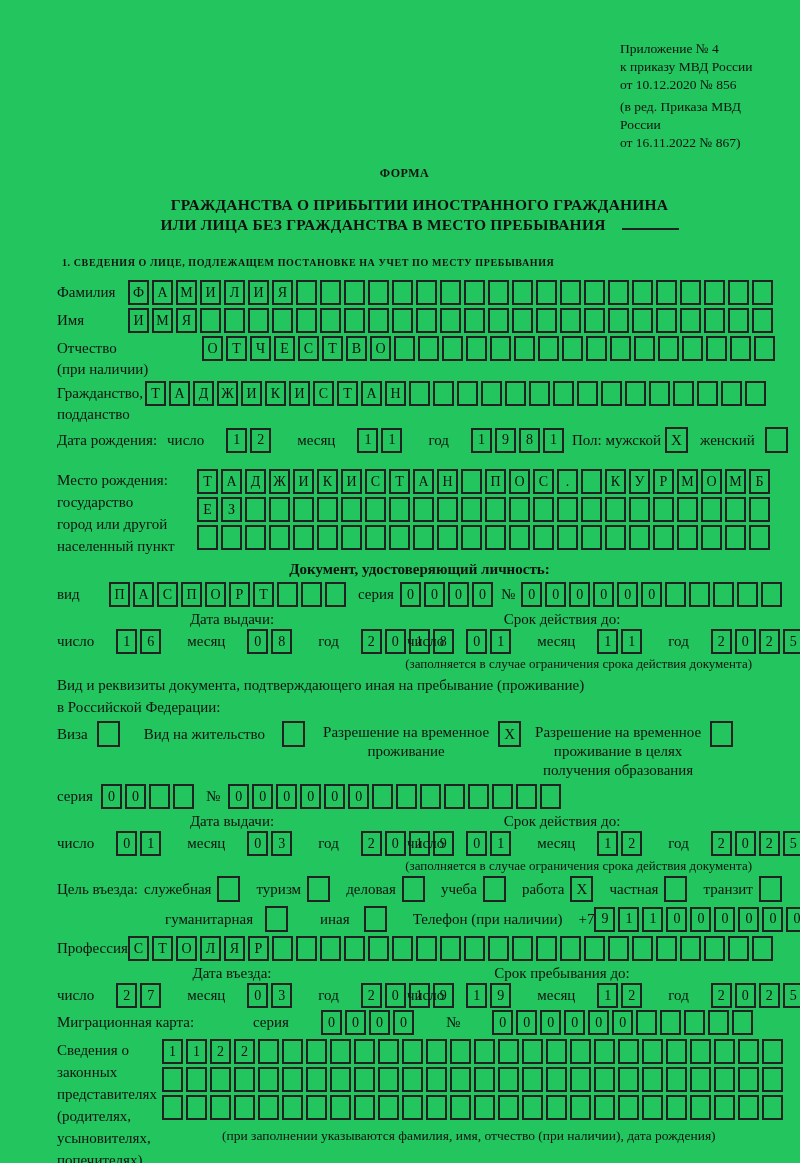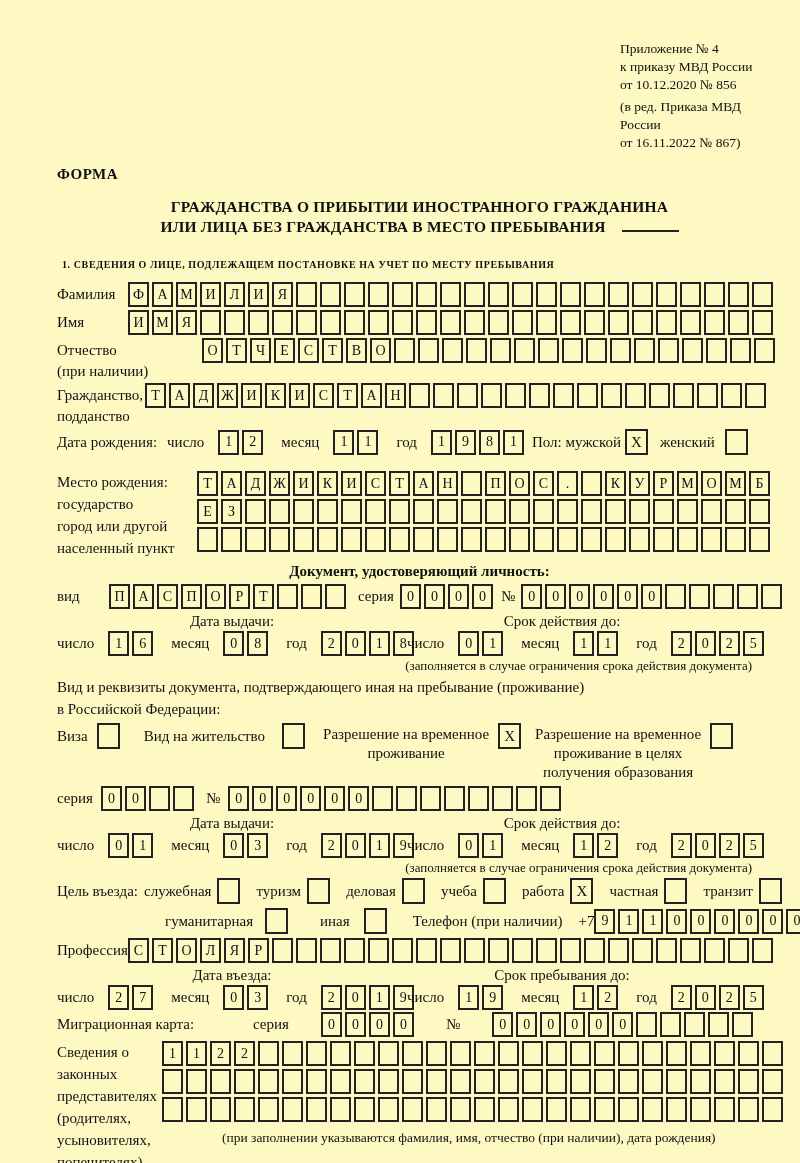--- a/index.html
+++ b/index.html
@@ -1,22 +1,22 @@
 <!DOCTYPE html>
 <html><head>
 <meta charset="utf-8">
 <style>
   html,body{margin:0;padding:0;background:#fff;}
   .page{position:relative;width:800px;height:1163px;box-sizing:border-box;
-        padding:40px 18px 8px 57px;background:#fef9c3;color:#111;
+        padding:40px 18px 8px 57px;background:#22c55e;color:#111;
         font-family:"Liberation Serif","DejaVu Serif",serif;font-size:15px;overflow:hidden;}
   
   .appendix{margin-left:563px;font-size:13.5px;line-height:18px;}
   .appendix .amend{margin-top:4px;}
-  .form-label{text-align:left;padding-right:30px;margin-top:14px;font-weight:bold;font-size:15px;letter-spacing:.5px;}
+  .form-label{text-align:center;padding-right:30px;margin-top:14px;font-weight:bold;font-size:12px;letter-spacing:.5px;}
   .title{margin-top:14px;text-align:center;font-weight:bold;font-size:15.5px;line-height:20px;letter-spacing:.2px;}
   .blank-line{display:inline-block;width:57px;border-bottom:2px solid #222;height:13px;margin-left:16px;}
   .section-head{margin-top:22px;font-weight:bold;font-size:10px;letter-spacing:.6px;white-space:nowrap;margin-left:5px;}
   
   .cellrow{display:flex;gap:3px;flex-wrap:nowrap;}
   .cell{box-sizing:border-box;flex:0 0 auto;width:21px;height:25px;border:2px solid #222;
         display:inline-flex;align-items:center;justify-content:center;font-size:14px;line-height:1;}
   .cb{box-sizing:border-box;flex:0 0 auto;width:23px;height:26px;border:2px solid #222;
       display:inline-flex;align-items:center;justify-content:center;font-size:15px;}
   
@@ -25,21 +25,21 @@
   .lbl .l2{display:block;line-height:17px;}
   .w71{width:71px}.w88{width:88px}.w105{width:105px}.w140{width:140px}.w145{width:145px}
   .stack{display:flex;flex-direction:column;gap:3px;}
   .lblstack{flex:0 0 auto;}
   .lblstack span{display:block;line-height:22px;white-space:nowrap;}
   
   .dheads{display:flex;margin-top:2px;margin-bottom:1px;line-height:18px;}
   .dheads .h1{width:350px;text-align:center;}
   .dheads .h2{width:310px;text-align:center;}
   .dline{display:flex;align-items:center;margin-bottom:2px;}
-  .dgrp{display:flex;align-items:center;gap:12px;}
+  .dgrp{display:flex;align-items:center;gap:20px;}
   .dgrp .t{line-height:25px;margin-left:6px;margin-right:2px;white-space:nowrap;}
   .dgrp .t:first-child{margin-left:0;}
   .dgL{width:350px;}
   .note{font-size:13px;line-height:16px;text-align:right;padding-right:30px;margin-bottom:2px;}
   .doc-head{text-align:center;font-weight:bold;margin:3px 0 3px 0;line-height:19px;}
   .intro{line-height:22px;}
   
   .optrow{display:flex;align-items:flex-start;margin-top:3px;margin-bottom:4px;}
   .opt{display:flex;align-items:flex-start;gap:9px;}
   .opt .olbl{line-height:26px;white-space:nowrap;}

